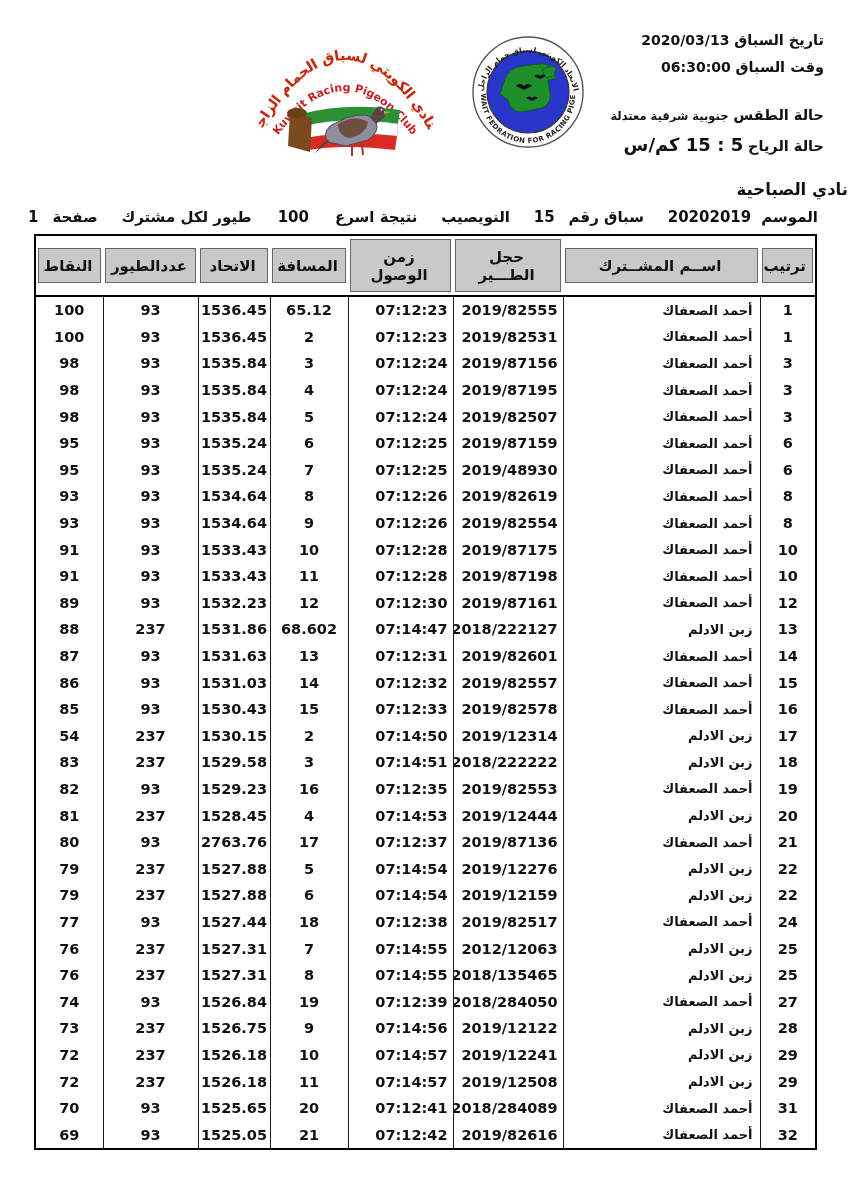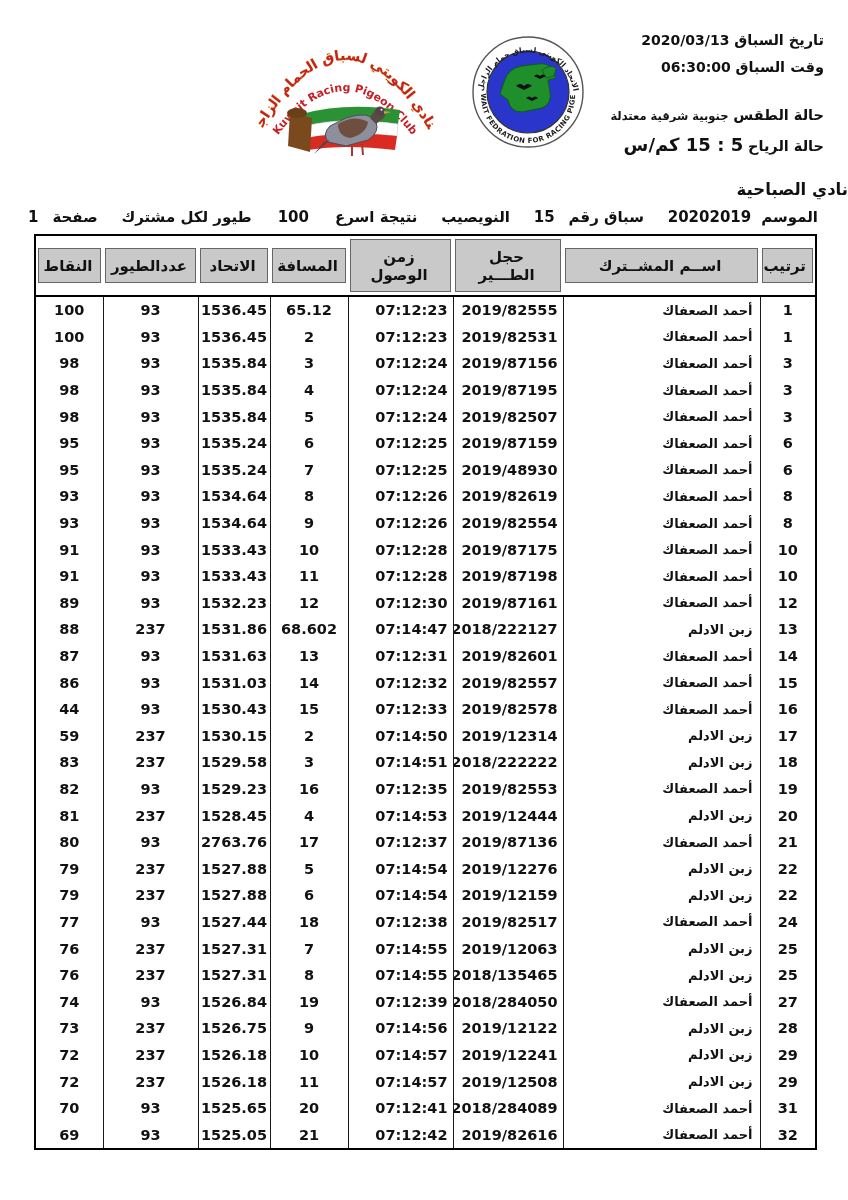--- a/index.html
+++ b/index.html
@@ -334,31 +334,31 @@
         <td class="c-points"><span>86</span></td>
       </tr>
       <tr>
         <td class="c-rank"><span>16</span></td>
         <td class="c-name"><span>أحمد الصعفاك</span></td>
         <td class="c-ring"><span>2019/82578</span></td>
         <td class="c-time"><span>07:12:33</span></td>
         <td class="c-dist"><span>15</span></td>
         <td class="c-speed"><span>1530.43</span></td>
         <td class="c-birds"><span>93</span></td>
-        <td class="c-points"><span>44</span></td>
+        <td class="c-points"><span>85</span></td>
       </tr>
       <tr>
         <td class="c-rank"><span>17</span></td>
         <td class="c-name"><span>زبن الادلم</span></td>
         <td class="c-ring"><span>2019/12314</span></td>
         <td class="c-time"><span>07:14:50</span></td>
         <td class="c-dist"><span>2</span></td>
         <td class="c-speed"><span>1530.15</span></td>
         <td class="c-birds"><span>237</span></td>
-        <td class="c-points"><span>59</span></td>
+        <td class="c-points"><span>54</span></td>
       </tr>
       <tr>
         <td class="c-rank"><span>18</span></td>
         <td class="c-name"><span>زبن الادلم</span></td>
         <td class="c-ring"><span>2018/222222</span></td>
         <td class="c-time"><span>07:14:51</span></td>
         <td class="c-dist"><span>3</span></td>
         <td class="c-speed"><span>1529.58</span></td>
         <td class="c-birds"><span>237</span></td>
         <td class="c-points"><span>83</span></td>
@@ -419,21 +419,21 @@
         <td class="c-ring"><span>2019/82517</span></td>
         <td class="c-time"><span>07:12:38</span></td>
         <td class="c-dist"><span>18</span></td>
         <td class="c-speed"><span>1527.44</span></td>
         <td class="c-birds"><span>93</span></td>
         <td class="c-points"><span>77</span></td>
       </tr>
       <tr>
         <td class="c-rank"><span>25</span></td>
         <td class="c-name"><span>زبن الادلم</span></td>
-        <td class="c-ring"><span>2019/12063</span></td>
+        <td class="c-ring"><span>2012/12063</span></td>
         <td class="c-time"><span>07:14:55</span></td>
         <td class="c-dist"><span>7</span></td>
         <td class="c-speed"><span>1527.31</span></td>
         <td class="c-birds"><span>237</span></td>
         <td class="c-points"><span>76</span></td>
       </tr>
       <tr>
         <td class="c-rank"><span>25</span></td>
         <td class="c-name"><span>زبن الادلم</span></td>
         <td class="c-ring"><span>2018/135465</span></td>

